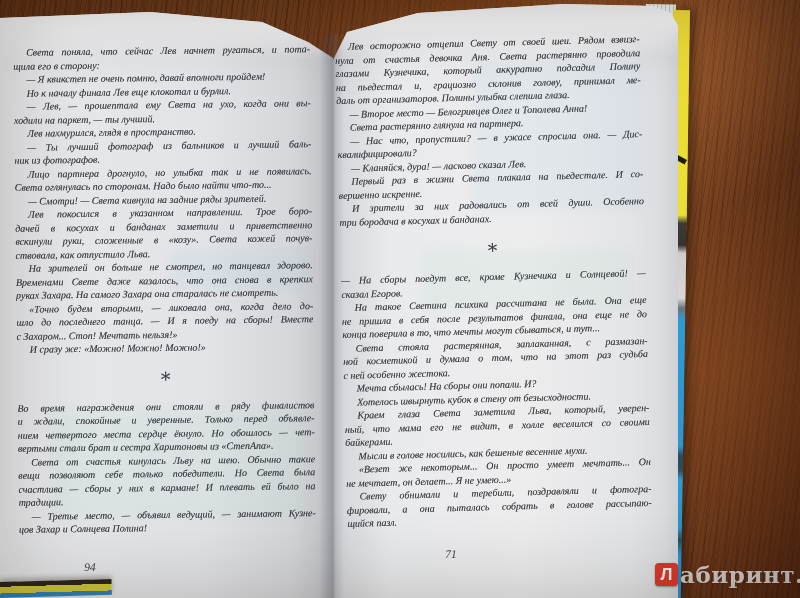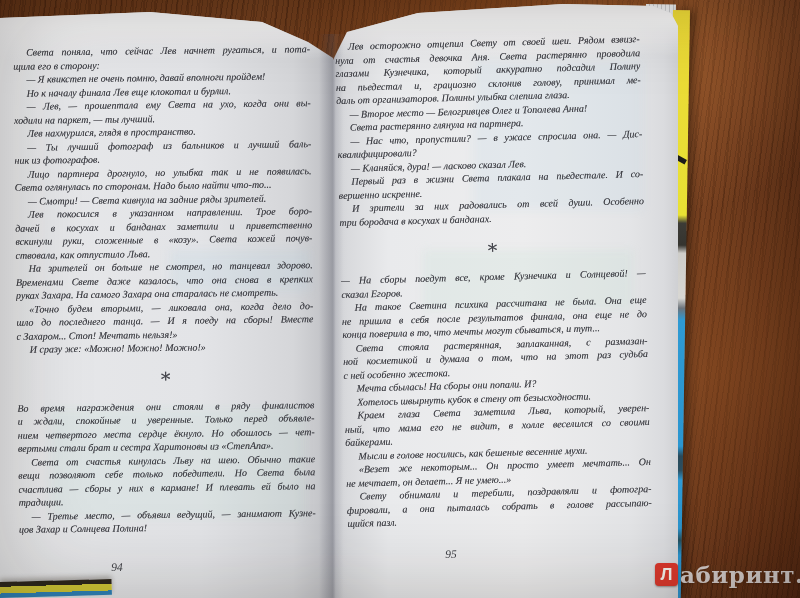--- a/index.html
+++ b/index.html
@@ -69,21 +69,21 @@
   .right-text{left:341px;top:36px;width:305px;transform:rotate(-1.5deg);}
   .ln{
     font-size:10px;line-height:13.5px;height:13.5px;overflow:hidden;
     text-align:justify;text-align-last:justify;white-space:nowrap;
   }
   .ln.end{text-align-last:left;white-space:normal;}
   .ln.ind{padding-left:13px;}
   .brk{height:45px;display:flex;align-items:center;justify-content:center;}
   .brk-star{font-family:"DejaVu Serif",serif;font-size:19px;color:#46474e;transform:translateY(2px);}
   .pagenum{position:absolute;width:34px;text-align:center;font-size:11.5px;color:#3f4046;}
-  .pn-left{left:100px;top:561px;transform:rotate(-1deg);}
+  .pn-left{left:73px;top:561px;transform:rotate(-1deg);}
   .pn-right{left:434px;top:548px;transform:rotate(-1deg);}
   .bl-cover{
     position:absolute;left:0;top:582px;width:112px;height:16px;
     transform:rotate(-1.6deg);transform-origin:bottom left;
     box-shadow:0 -3px 5px rgba(40,30,18,.30);
     background:linear-gradient(to bottom,#2c261c 0 30%,#cfc636 30% 72%,#2e82b8 72% 100%);
   }
   
   .watermark{position:absolute;left:655px;top:561px;display:flex;align-items:center;gap:2px;}
   .wm-badge{
@@ -191,21 +191,21 @@
       <div class="ln ind">Краем глаза Света заметила Льва, который, уверен-</div>
       <div class="ln">ный, что мама его не видит, в холле веселился со своими</div>
       <div class="ln end">байкерами.</div>
       <div class="ln end ind">Мысли в голове носились, как бешеные весенние мухи.</div>
       <div class="ln ind">«Везет же некоторым... Он просто умеет мечтать... Он</div>
       <div class="ln end">не мечтает, он делает... Я не умею...»</div>
       <div class="ln ind">Свету обнимали и теребили, поздравляли и фотогра-</div>
       <div class="ln">фировали, а она пыталась собрать в голове рассыпаю-</div>
       <div class="ln end">щийся пазл.</div>
     </div>
-  <div class="pagenum pn-right">95</div>
+  <div class="pagenum pn-right">71</div>
 
   <div class="bl-cover"></div>
 </div>
 
 <div class="watermark">
   <div class="wm-badge">Л</div>
   <div class="wm-text">абиринт.ру</div>
 </div>
 
 <div class="vignette"></div>

